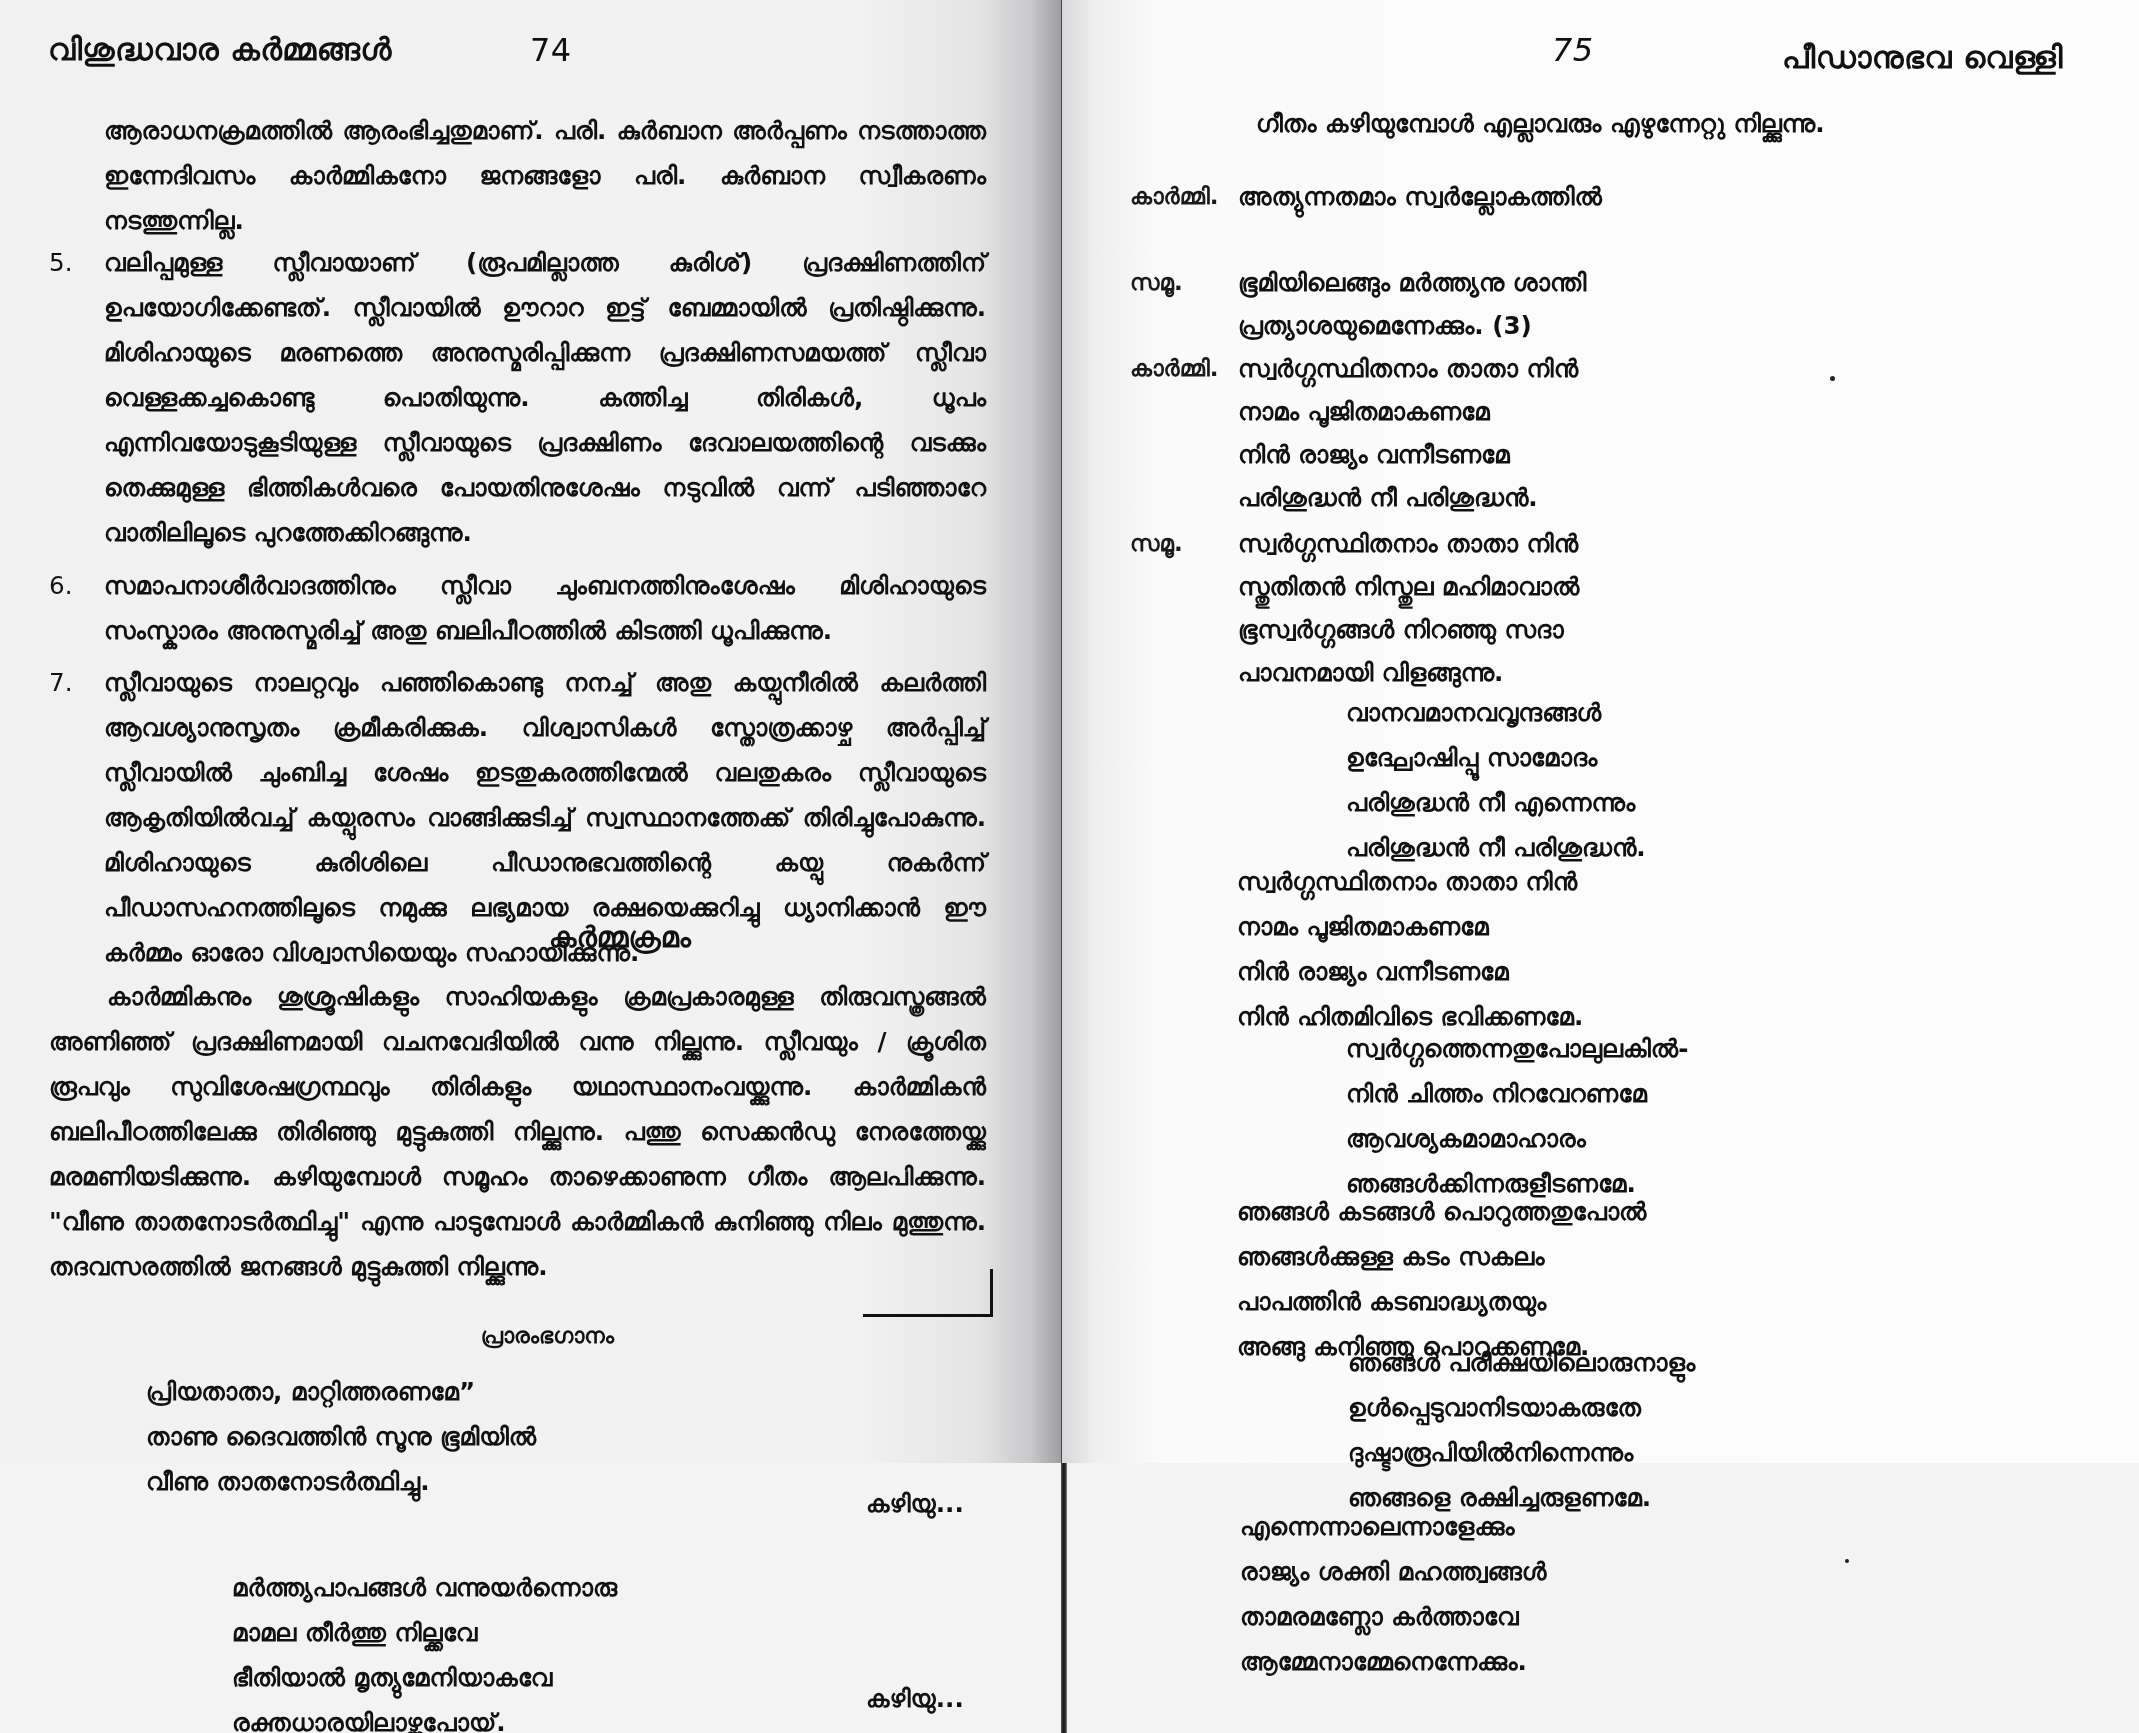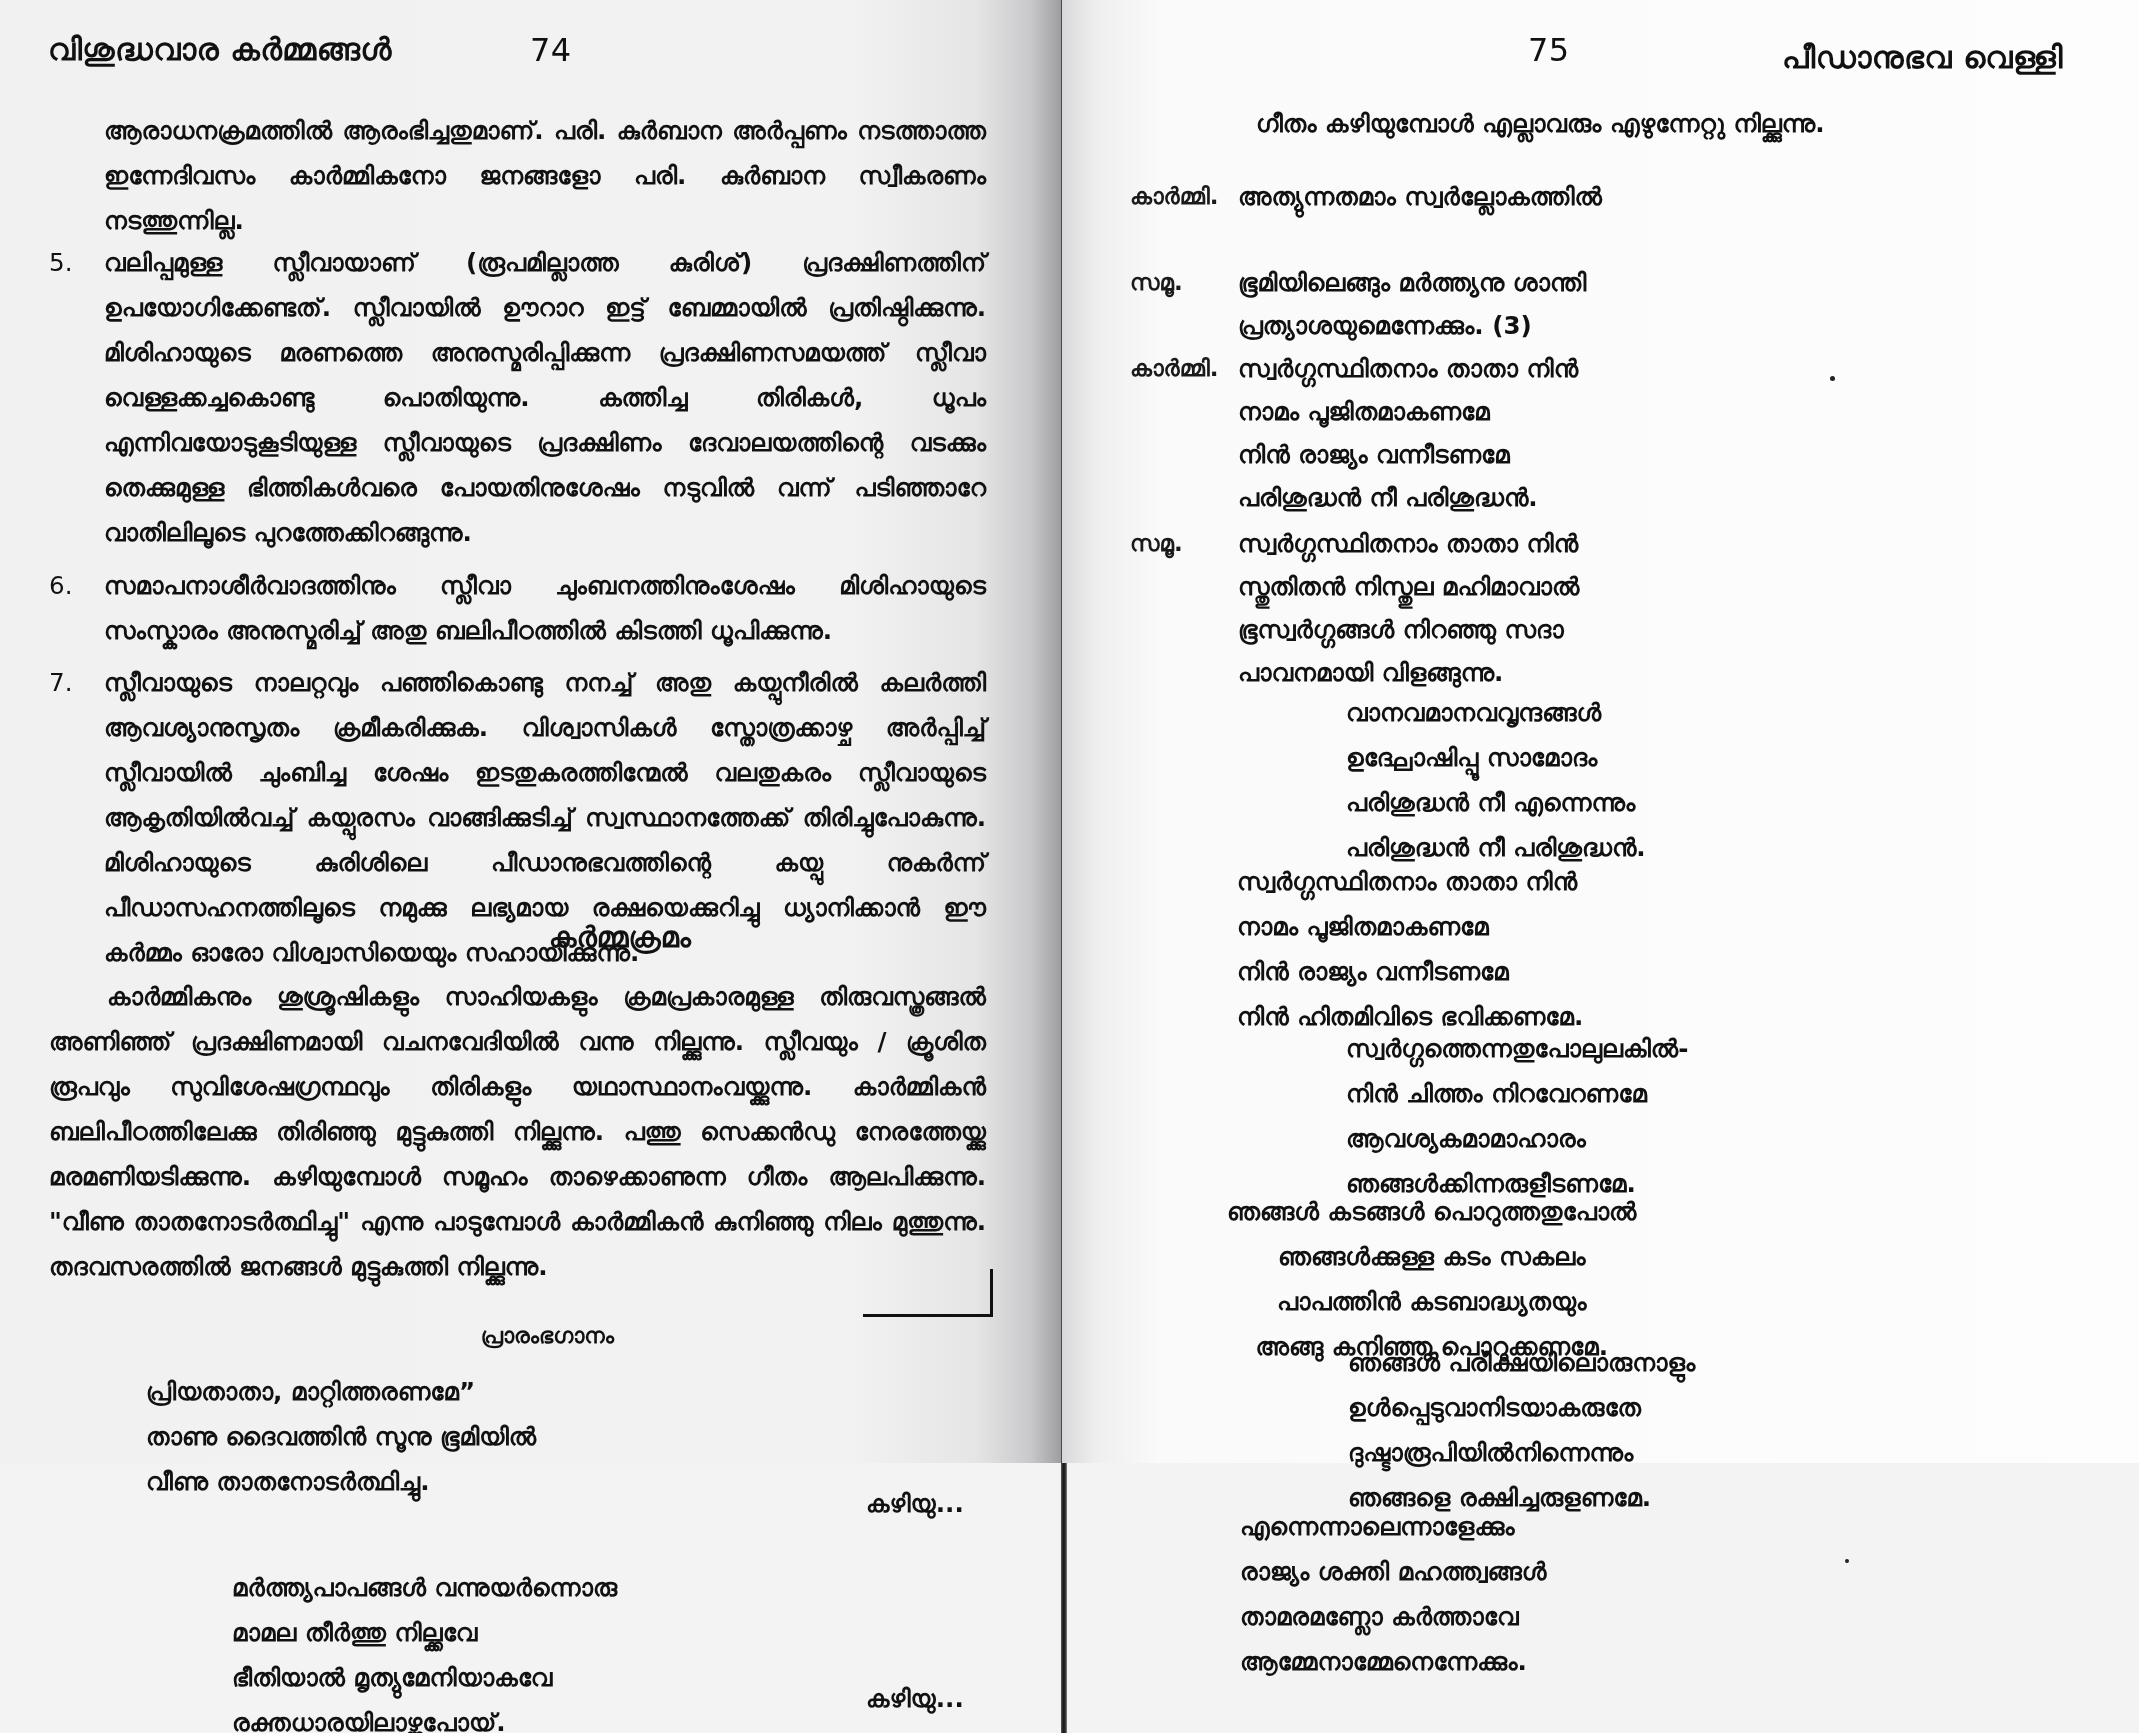--- a/index.html
+++ b/index.html
@@ -107,21 +107,21 @@
       <div>മാമല തീർത്തു നില്ക്കവേ</div>
       <div>ഭീതിയാൽ മൃത്യുമേനിയാകവേ</div>
       <div>രക്തധാരയിലാഴ്ന്നുപോയ്.</div>
     </div>
     <div class="refrain" style="left:866px; top:1684px;">കഴിയു...</div>
   </div>
 
   <div class="gutter"></div>
 
   <div class="page page-right">
-    <div class="header hdr-num-right" style="left:466px;">75</div>
+    <div class="header hdr-num-right" style="left:490px;font-style:italic;">75</div>
     <div class="header hdr-title-right" style="left:720px;">പീഡാനുഭവ വെള്ളി</div>
 
     <div class="prose" style="left:194px; top:101px; white-space:nowrap;">ഗീതം കഴിയുമ്പോൾ എല്ലാവരും എഴുന്നേറ്റു നില്ക്കുന്നു.</div>
 
     <div class="speaker-row" style="left:68px; top:175px;">
       <span class="speaker">കാർമ്മി.</span>
       <div class="speaker-lines">
         <div>അത്യുന്നതമാം സ്വർല്ലോകത്തിൽ</div>
       </div>
     </div>
@@ -165,21 +165,21 @@
       <div>നിൻ ഹിതമിവിടെ ഭവിക്കണമേ.</div>
     </div>
 
     <div class="verse" style="left:284px; top:1026px;">
       <div>സ്വർഗ്ഗത്തെന്നതുപോലുലകിൽ-</div>
       <div>നിൻ ചിത്തം നിറവേറണമേ</div>
       <div>ആവശ്യകമാമാഹാരം</div>
       <div>ഞങ്ങൾക്കിന്നരുളീടണമേ.</div>
     </div>
 
-    <div class="verse" style="left:165px; top:1189px;text-align:center;">
+    <div class="verse" style="left:175px; top:1189px;">
       <div>ഞങ്ങൾ കടങ്ങൾ പൊറുത്തതുപോൽ</div>
       <div>ഞങ്ങൾക്കുള്ള കടം സകലം</div>
       <div>പാപത്തിൻ കടബാദ്ധ്യതയും</div>
       <div>അങ്ങു കനിഞ്ഞു പൊറുക്കണമേ.</div>
     </div>
 
     <div class="verse" style="left:286px; top:1340px;">
       <div>ഞങ്ങൾ പരീക്ഷയിലൊരുനാളും</div>
       <div>ഉൾപ്പെടുവാനിടയാകരുതേ</div>
       <div>ദുഷ്ടാരൂപിയിൽനിന്നെന്നും</div>

